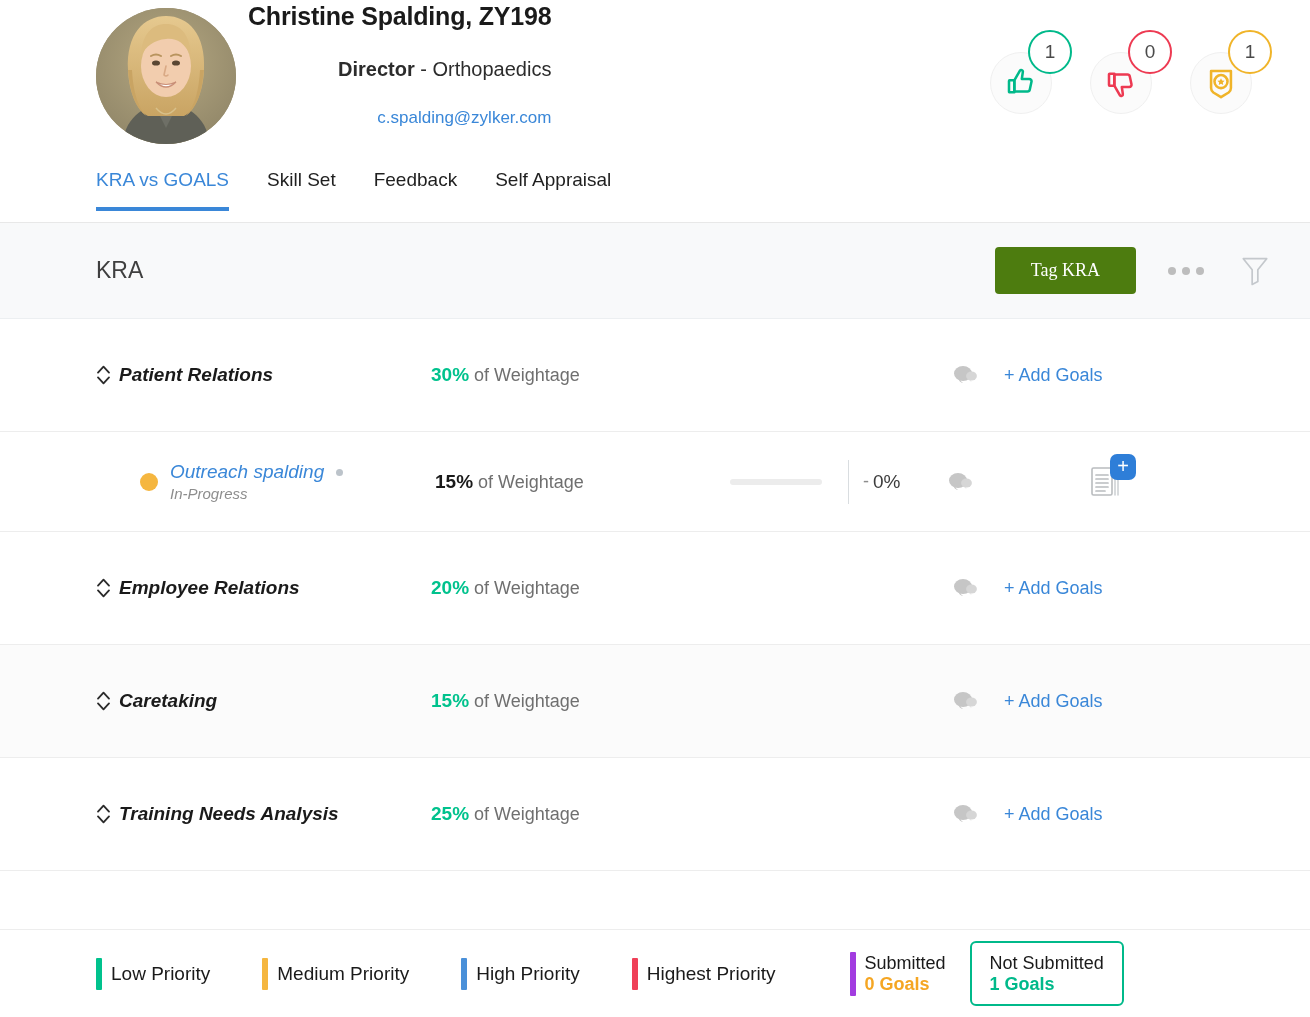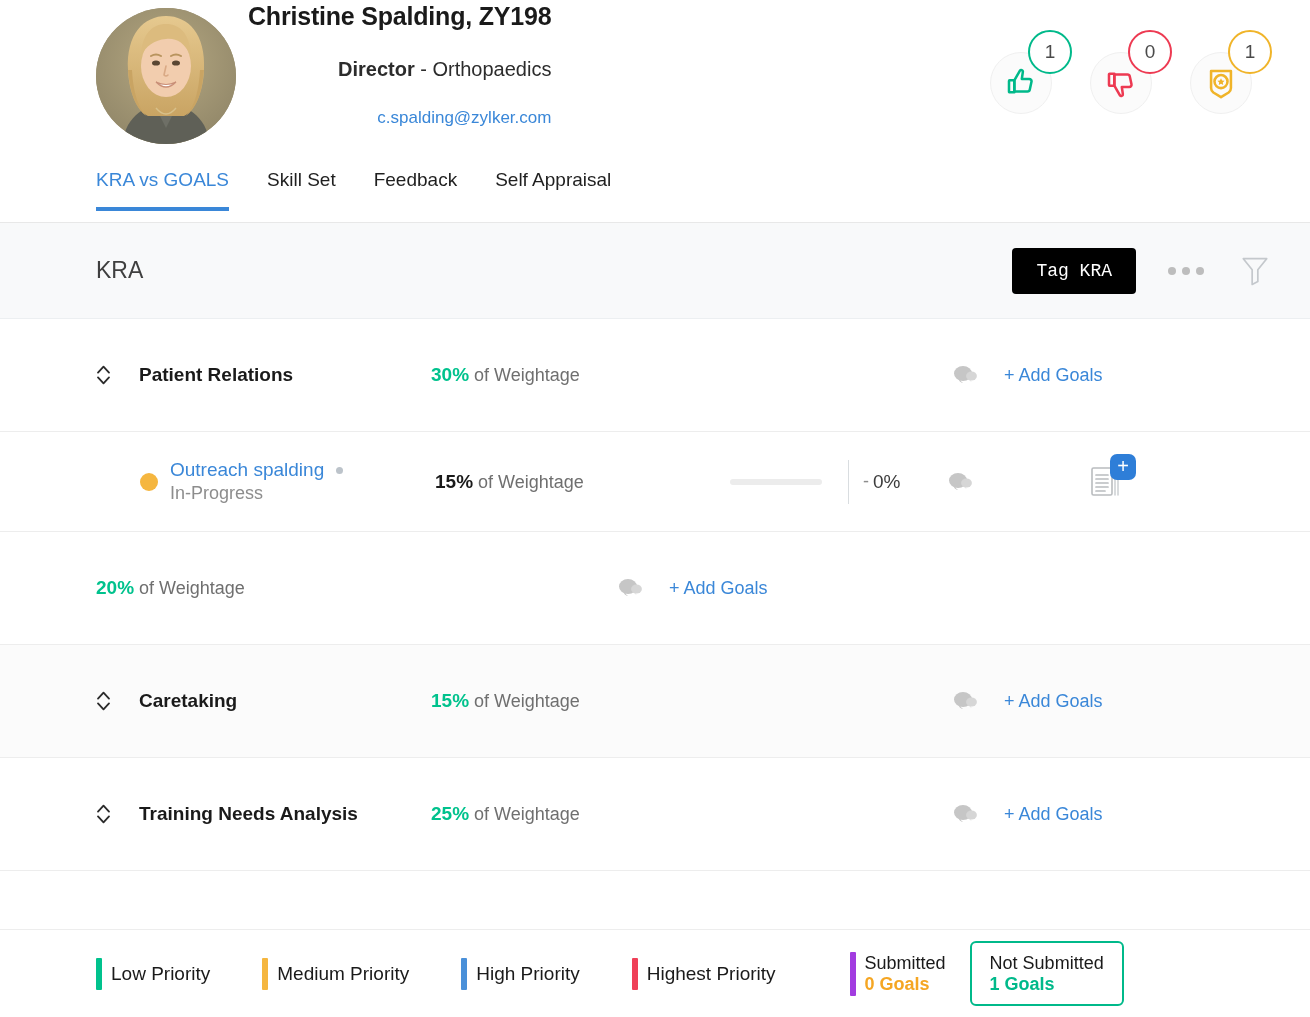--- a/index.html
+++ b/index.html
@@ -129,27 +129,27 @@
     padding: 0 36px 0 96px;
   }
   .kra-title { font-size: 23px; color: #3f3f3f; }
   .kra-actions {
     margin-left: auto;
     display: flex;
     align-items: center;
     gap: 26px;
   }
   .tag-kra-btn {
-    background: #000000;
+    background: #4d7c0f;
     color: #fff;
     border: none;
     border-radius: 4px;
     font-size: 18px;
-    font-family: Liberation Mono, monospace;
-    padding: 13px 24px;
+    font-family: Liberation Serif, serif;
+    padding: 13px 36px;
     cursor: pointer;
   }
   .dots-icon { display: flex; gap: 6px; cursor: pointer; padding: 6px; }
   .dots-icon i {
     width: 8px; height: 8px; border-radius: 50%;
     background: #bdbdbd; display: block;
   }
   .filter-icon { cursor: pointer; padding: 4px; line-height: 0; }
 
   
@@ -162,21 +162,22 @@
     align-items: center;
     padding-left: 96px;
   }
   .row.alt { background: #fbfbfb; }
   .row.goal-row { height: 100px; padding-left: 140px; }
 
   .col-name {
     width: 335px;
     display: flex;
     align-items: center;
-    gap: 28px;
+    gap: 8px;
+    font-style: italic;
   }
   .chevron-icon { line-height: 0; flex-shrink: 0; cursor: pointer; }
   .kra-name {
     font-size: 19px;
     font-weight: bold;
     color: #1a1a1a;
     white-space: nowrap;
   }
 
   .goal-name-wrap { display: flex; align-items: center; gap: 12px; }
@@ -190,21 +191,21 @@
     font-size: 19px;
     color: #3a87d8;
     cursor: pointer;
     white-space: nowrap;
   }
   .goal-sep-dot {
     width: 7px; height: 7px; border-radius: 50%;
     background: #bcc3ca; display: block;
   }
   .goal-status {
-    font-size: 18px;
+    font-size: 15px;
     color: #8d8d8d;
   }
 
   .col-weight {
     width: 295px;
     font-size: 18px;
     color: #6f6f6f;
     white-space: nowrap;
   }
   .col-weight .pct { color: #00c28d; font-weight: bold; font-size: 19px; }
@@ -489,20 +490,29 @@
           </g>
           <path d="M25 14v17" stroke="#cfd2d5" stroke-width="1.6" stroke-linecap="round"></path>
           <path d="M28 14v17" stroke="#cfd2d5" stroke-width="1.6" stroke-linecap="round"></path>
         </svg>
         <span class="doc-plus-badge">+</span>
       </span>
     </div>
   </div>
 
   <div class="row">
+    <div class="col-name">
+      <span class="chevron-icon">
+        <svg width="15" height="22" viewBox="0 0 12 18" fill="none" stroke="#2b2b2b" stroke-width="1.5" stroke-linecap="round" stroke-linejoin="round">
+          <path d="M1.5 7L6 2.2 10.5 7"></path>
+          <path d="M1.5 11L6 15.8 10.5 11"></path>
+        </svg>
+      </span>
+      <span class="kra-name">Employee Relations</span>
+    </div>
     <div class="col-weight">
       <span class="pct">20%</span><span> of Weightage</span>
     </div>
     <div class="col-progress"></div>
     <div class="col-comment">
       <span class="comment-icon">
         <svg width="26" height="22" viewBox="0 0 26 22">
           <ellipse cx="11" cy="9.5" rx="9" ry="7.4" fill="#c6c6c6"></ellipse>
           <path d="M7 16.4c1.2 1.6 2.6 2.4 4.2 2.6-1.6-.8-2.6-2-3-3.4z" fill="#c6c6c6"></path>
           <ellipse cx="19.5" cy="12" rx="5.4" ry="4.5" fill="#d6d6d6"></ellipse>

